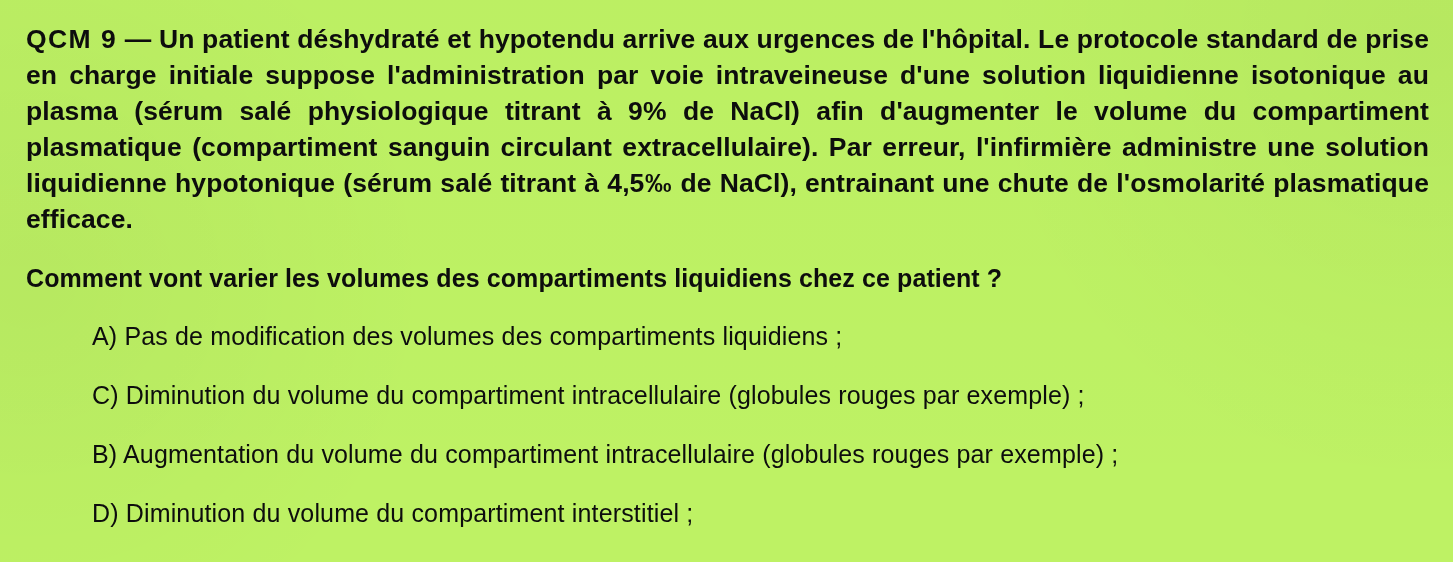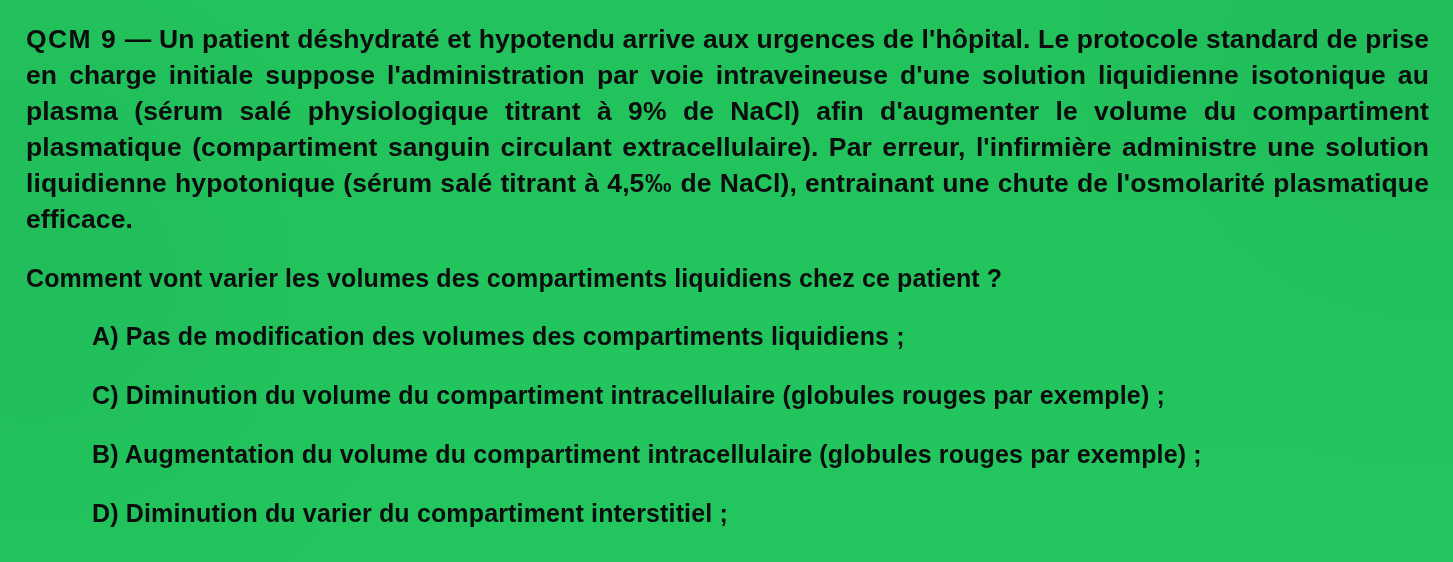--- a/index.html
+++ b/index.html
@@ -13,21 +13,21 @@
     font-family: "Liberation Sans", sans-serif;
     color: #0d0d0d;
     overflow: hidden;
   }
   .page {
     position: relative;
     width: 1453px;
     height: 562px;
     box-sizing: border-box;
     padding: 22px 18px 14px 26px;
-    background: #22c55e;
+    background: #bef264;
   }
   
   .page::before {
     content: "";
     position: absolute;
     inset: 0;
     background:
       radial-gradient(circle at 2% 50%, rgba(0,0,0,0.035), rgba(0,0,0,0) 28%),
       radial-gradient(circle at 98% 8%, rgba(0,0,0,0.03), rgba(0,0,0,0) 30%),
       linear-gradient(180deg, rgba(0,0,0,0.012), rgba(0,0,0,0));
@@ -53,21 +53,21 @@
     line-height: 1.3;
     letter-spacing: 0.1px;
   }
   .options {
     position: relative;
     margin-top: 22px;
     padding-left: 66px;
   }
   .option {
     font-size: 25px;
-    font-weight: 700;
+    font-weight: 400;
     line-height: 1.28;
     letter-spacing: 0.15px;
     margin-bottom: 27px;
     white-space: nowrap;
   }
   .option:last-child {
     margin-bottom: 0;
   }
 </style>
 </head>
@@ -76,17 +76,17 @@
 <div class="page">
 
   <p class="stem"><span class="qlabel">QCM 9</span> <span>—</span> <span>Un patient déshydraté et hypotendu arrive aux urgences de l'hôpital. Le protocole standard de prise en charge initiale suppose l'administration par voie intraveineuse d'une solution liquidienne isotonique au plasma (sérum salé physiologique titrant à 9% de NaCl) afin d'augmenter le volume du compartiment plasmatique (compartiment sanguin circulant extracellulaire). Par erreur, l'infirmière administre une solution liquidienne hypotonique (sérum salé titrant à 4,5‰ de NaCl), entrainant une chute de l'osmolarité plasmatique efficace.</span></p>
 
   <p class="question">Comment vont varier les volumes des compartiments liquidiens chez ce patient ?</p>
 
   <div class="options">
     <div class="option">A) Pas de modification des volumes des compartiments liquidiens ;</div>
     <div class="option">C) Diminution du volume du compartiment intracellulaire (globules rouges par exemple) ;</div>
     <div class="option">B) Augmentation du volume du compartiment intracellulaire (globules rouges par exemple) ;</div>
-    <div class="option">D) Diminution du varier du compartiment interstitiel ;</div>
+    <div class="option">D) Diminution du volume du compartiment interstitiel ;</div>
     <div class="option">E) Les propositions A, B, C et D sont fausses</div>
   </div>
 
 </div>
 
 </body></html>

